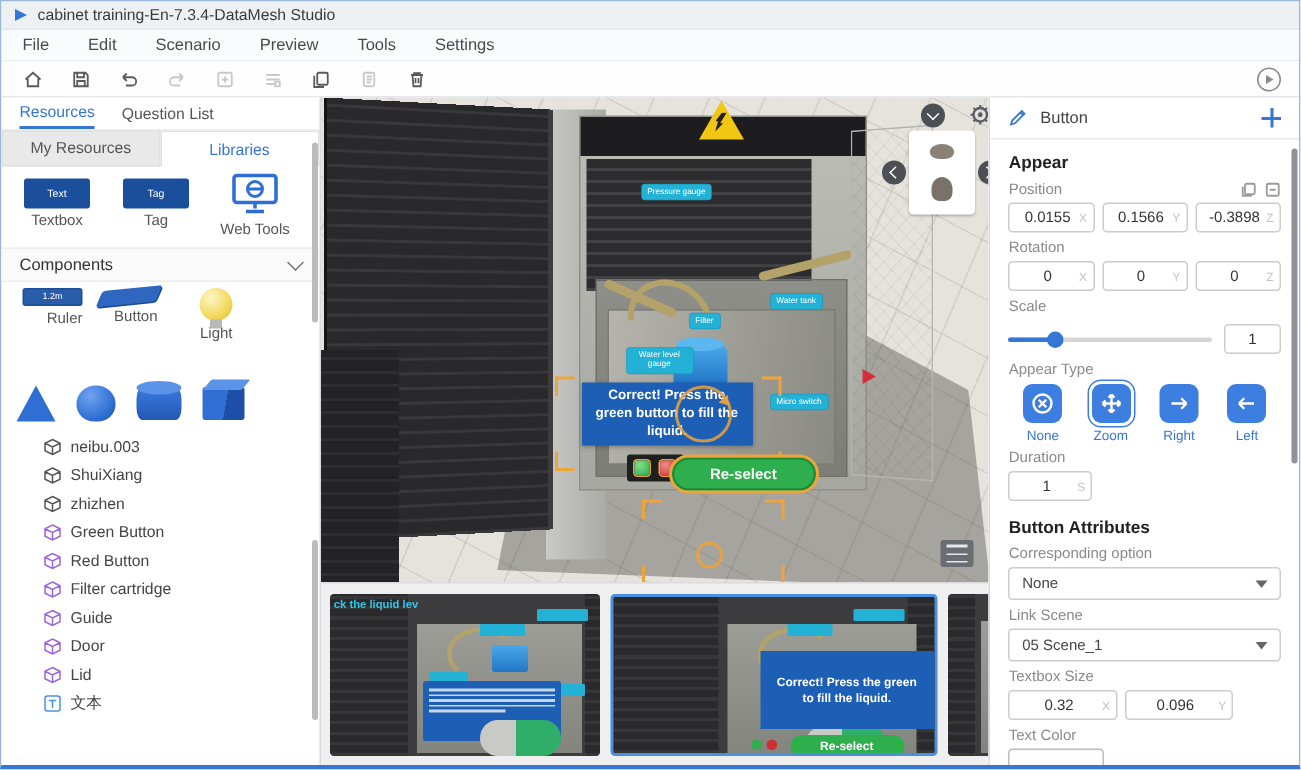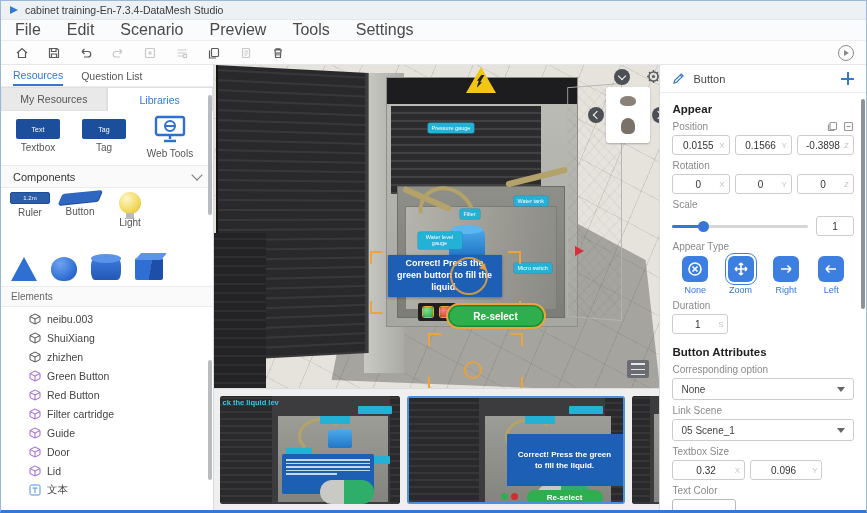--- a/index.html
+++ b/index.html
@@ -9,21 +9,21 @@
   .app { width:867px; height:513px; border:1px solid #9ab8d8; border-bottom:3px solid #3577d4;
          display:flex; flex-direction:column; background:#fff; }
 
   
   .titlebar { height:19px; background:#eef1f4; display:flex; align-items:center; gap:6px;
               padding:0 8px; border-bottom:1px solid #e2e5e9; }
   .logo { width:10px; height:10px; }
   .titlebar span { font-size:10.5px; color:#3a3a3a; }
   .menubar { height:21px; background:#fafbfc; display:flex; align-items:center; gap:26px;
              padding:0 14px; border-bottom:1px solid #eceef0; }
-  .menubar span { font-size:16px; color:#4a4a4a; cursor:default; }
+  .menubar span { font-size:11px; color:#4a4a4a; cursor:default; }
   .toolbar { height:24px; background:#fdfdfd; display:flex; align-items:center; gap:14px;
              padding:0 12px; border-bottom:1px solid #e4e6e9; }
   .tbtn { width:18px; height:18px; display:flex; align-items:center; justify-content:center; }
   .tbtn svg { stroke:#5a5a5a; fill:none; stroke-width:1.2; }
   .tbtn.dis svg { stroke:#c8c8c8; }
   .toolbar .spacer { flex:1; }
   .playbtn { width:16px; height:16px; border:1px solid #8a8a8a; border-radius:50%;
              display:flex; align-items:center; justify-content:center; }
   .playbtn i { width:0; height:0; border-left:5px solid #8a8a8a; border-top:3px solid transparent;
                border-bottom:3px solid transparent; margin-left:1px; }
@@ -47,21 +47,21 @@
   .badge { width:44px; height:20px; background:#1b4f9c; border-radius:2px; color:#fff;
            font-size:7px; display:flex; align-items:center; justify-content:center; margin-top:4px; }
   .webtool svg { display:block; }
   .sechdr { height:23px; display:flex; align-items:center; justify-content:space-between;
             padding:0 12px; background:#fafafa; border-top:1px solid #ececec;
             border-bottom:1px solid #ececec; }
   .sechdr span { font-size:11px; color:#333; }
   .chev { width:8px; height:8px; border-right:1.4px solid #777; border-bottom:1.4px solid #777;
           transform:rotate(45deg); margin-top:-4px; }
   .comprow { height:64px; display:flex; padding:4px 4px 0; }
-  .compitem { width:50px; display:flex; flex-direction:column; align-items:center; justify-content:flex-end; gap:3px; }
+  .compitem { width:50px; display:flex; flex-direction:column; align-items:flex-end; justify-content:flex-end; gap:3px; }
   .compitem .lbl { font-size:10px; color:#555; }
   .ruler-ic { width:40px; height:12px; background:#2a5ca8; border-radius:2px; color:#fff; font-size:6px;
               display:flex; align-items:center; justify-content:center; border:1px solid #1b4f9c; }
   .btn-ic { width:38px; height:11px; background:#2f66c0; transform:skewX(-28deg) rotate(-6deg);
             border-radius:2px; box-shadow:1px 1px 0 #184a90; }
   .guide-ic { width:30px; height:30px; }
   .bulb { width:22px; height:22px; border-radius:50%;
           background:radial-gradient(circle at 35% 30%, #fdf6c9, #f2d85a 60%, #d9b63a); position:relative; }
   .bulb:after { content:""; position:absolute; left:7px; bottom:-5px; width:8px; height:6px;
                 background:#b9b9b9; border-radius:1px; }
@@ -391,23 +391,20 @@
         </div>
       </div>
 
       <div class="shaperow">
         <div class="cone"></div>
         <div class="sphere"></div>
         <div class="cyl"></div>
         <div class="cube3"></div>
       </div>
 
-      <div class="elhdr">
-        <span>Elements</span>
-      </div>
       <div class="ellist">
         <div class="elrow">
           <svg width="12" height="12" viewBox="0 0 12 12">
               <path d="M6 1 L11 3.5 V8.5 L6 11 L1 8.5 V3.5 Z M1 3.5 L6 6 L11 3.5 M6 6 V11" fill="none" stroke="#555" stroke-width="1"></path>
             </svg>
           <span class="txt">neibu.003</span>
         </div>
         <div class="elrow">
           <svg width="12" height="12" viewBox="0 0 12 12">
               <path d="M6 1 L11 3.5 V8.5 L6 11 L1 8.5 V3.5 Z M1 3.5 L6 6 L11 3.5 M6 6 V11" fill="none" stroke="#555" stroke-width="1"></path>

